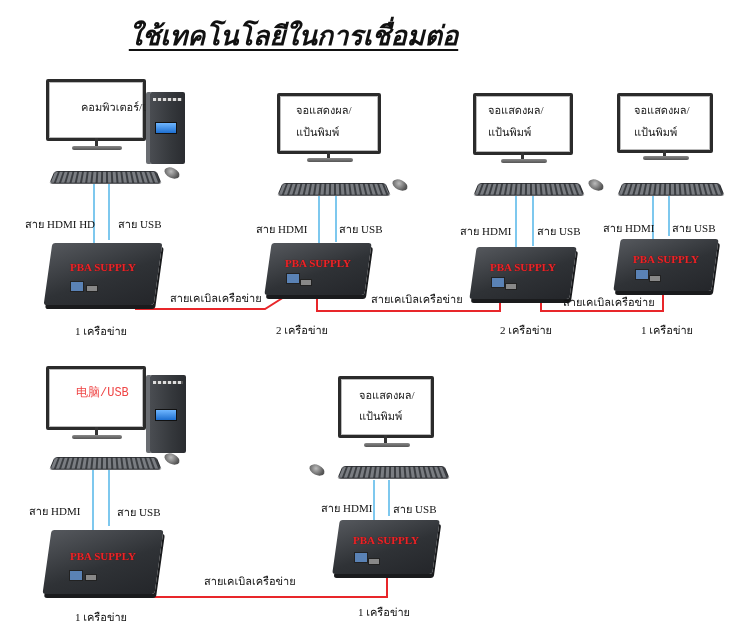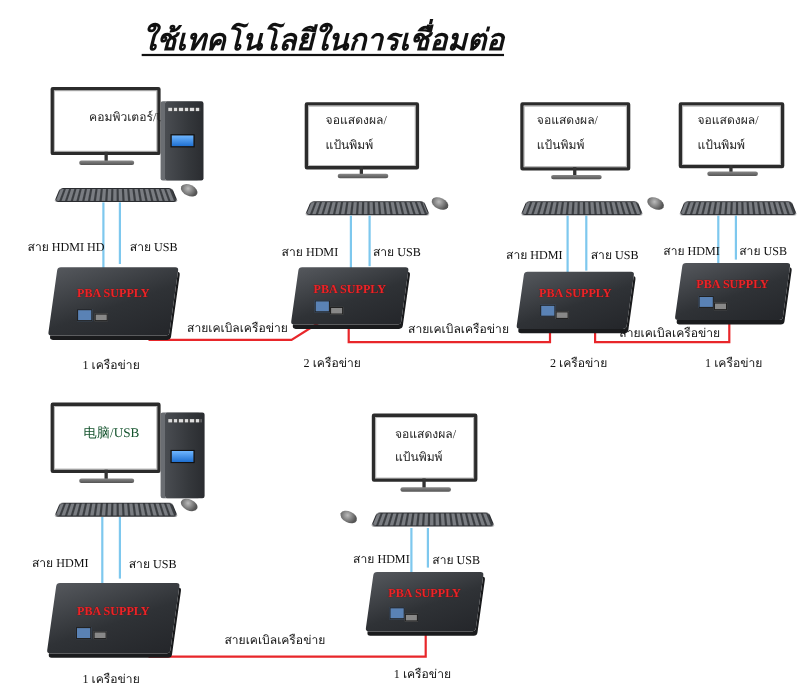--- a/index.html
+++ b/index.html
@@ -139,21 +139,21 @@
   <div class="port2" style="left:32px;top:36px;"></div>
   <div class="brand" style="top:14px;">PBA SUPPLY</div>
 </div>
 <div class="lbl" style="left:641px;top:321px;">1 เครือข่าย</div>
 
 <div class="monitor" style="left:46px;top:366px;width:100px;height:74px;">
   <div class="screen" style="height:58px;"></div>
   <div class="neck" style="left:49px;top:61px;height:9px;"></div>
   <div class="base" style="left:26px;top:69px;width:50px;"></div>
 </div>
-<div class="mon-text" style="left:76px;top:382px;color:#14532d;font-family:Liberation Serif, serif;font-size:12px;">电脑/USB</div>
+<div class="mon-text" style="left:76px;top:382px;color:#ef4444;font-family:Liberation Mono, monospace;font-size:12px;">电脑/USB</div>
 <div class="tower" style="left:150px;top:375px;width:36px;height:78px;">
   <div class="leds"></div>
     <div class="lcd" style="top:34px;"></div>
 </div>
 <div class="keyboard" style="left:52px;top:456px;width:105px;"></div>
 <div class="mouse" style="left:164px;top:454px;"></div>
 <div class="cable-blue" style="left:92px;top:470px;height:60px;"></div>
 <div class="cable-blue" style="left:108px;top:470px;height:56px;"></div>
 <div class="lbl" style="left:29px;top:502px;">สาย HDMI</div>
 <div class="lbl" style="left:117px;top:503px;">สาย USB</div>

